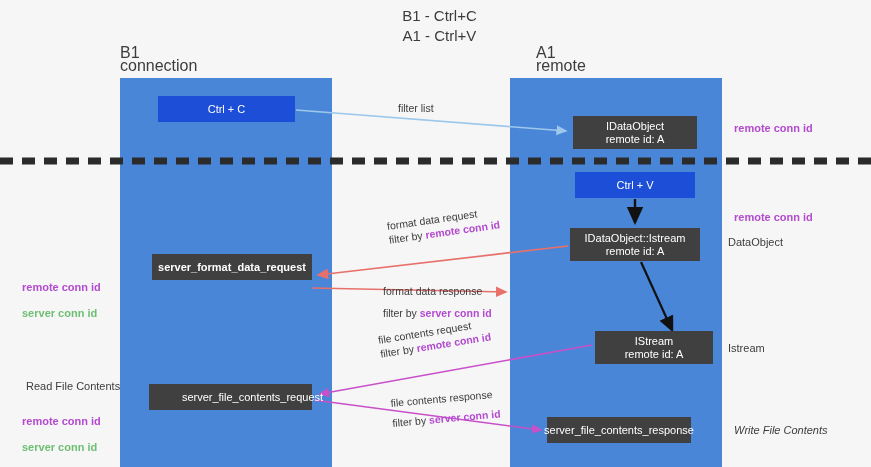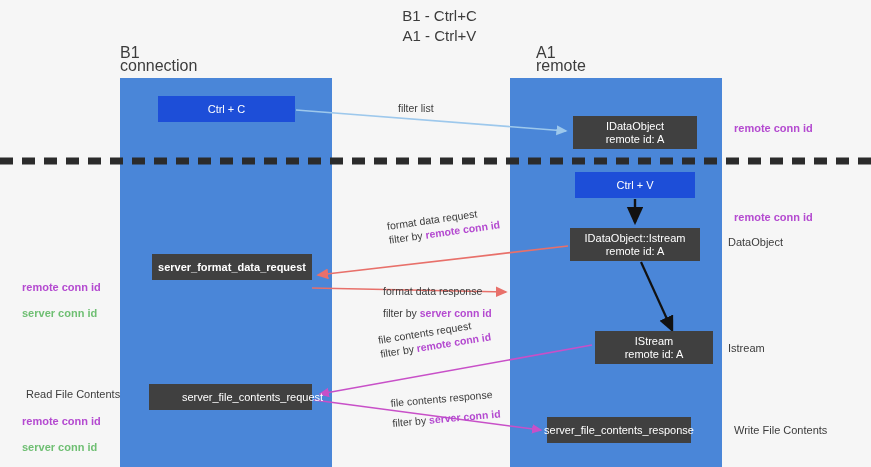--- a/index.html
+++ b/index.html
@@ -56,22 +56,22 @@
   .ann.purple{color:#b44ad0;font-weight:bold;}
   .ann.dark{color:#3c3c3c;}
   .ann.stack{}
   .ann.stack .p{color:#b44ad0;font-weight:bold;}
   .ann.stack .g{color:#6fbf73;font-weight:bold;}
 
   #a-remote1 {left:734px;top:122px;}
   #a-remote2 {left:734px;top:211px;}
   #a-dataobj {left:728px;top:236px;}
   #a-istream {left:728px;top:342px;}
-  #a-writefc {left:734px;top:424px;}
-  #a-readfc  {left:26px;top:388px;}
+  #a-writefc {left:734px;top:424px;font-style:italic;}
+  #a-readfc  {left:26px;top:380px;}
   #a-left-ids1{left:22px;top:268px;}
   #a-left-ids2{left:22px;top:402px;}
 
   
   .elabel{
     position:absolute;font-size:10.5px;line-height:14px;color:#3c3c3c;
     white-space:nowrap;
   }
   .elabel .p{color:#b44ad0;font-weight:bold;}
   .elabel .g{color:#b44ad0;font-weight:bold;}

